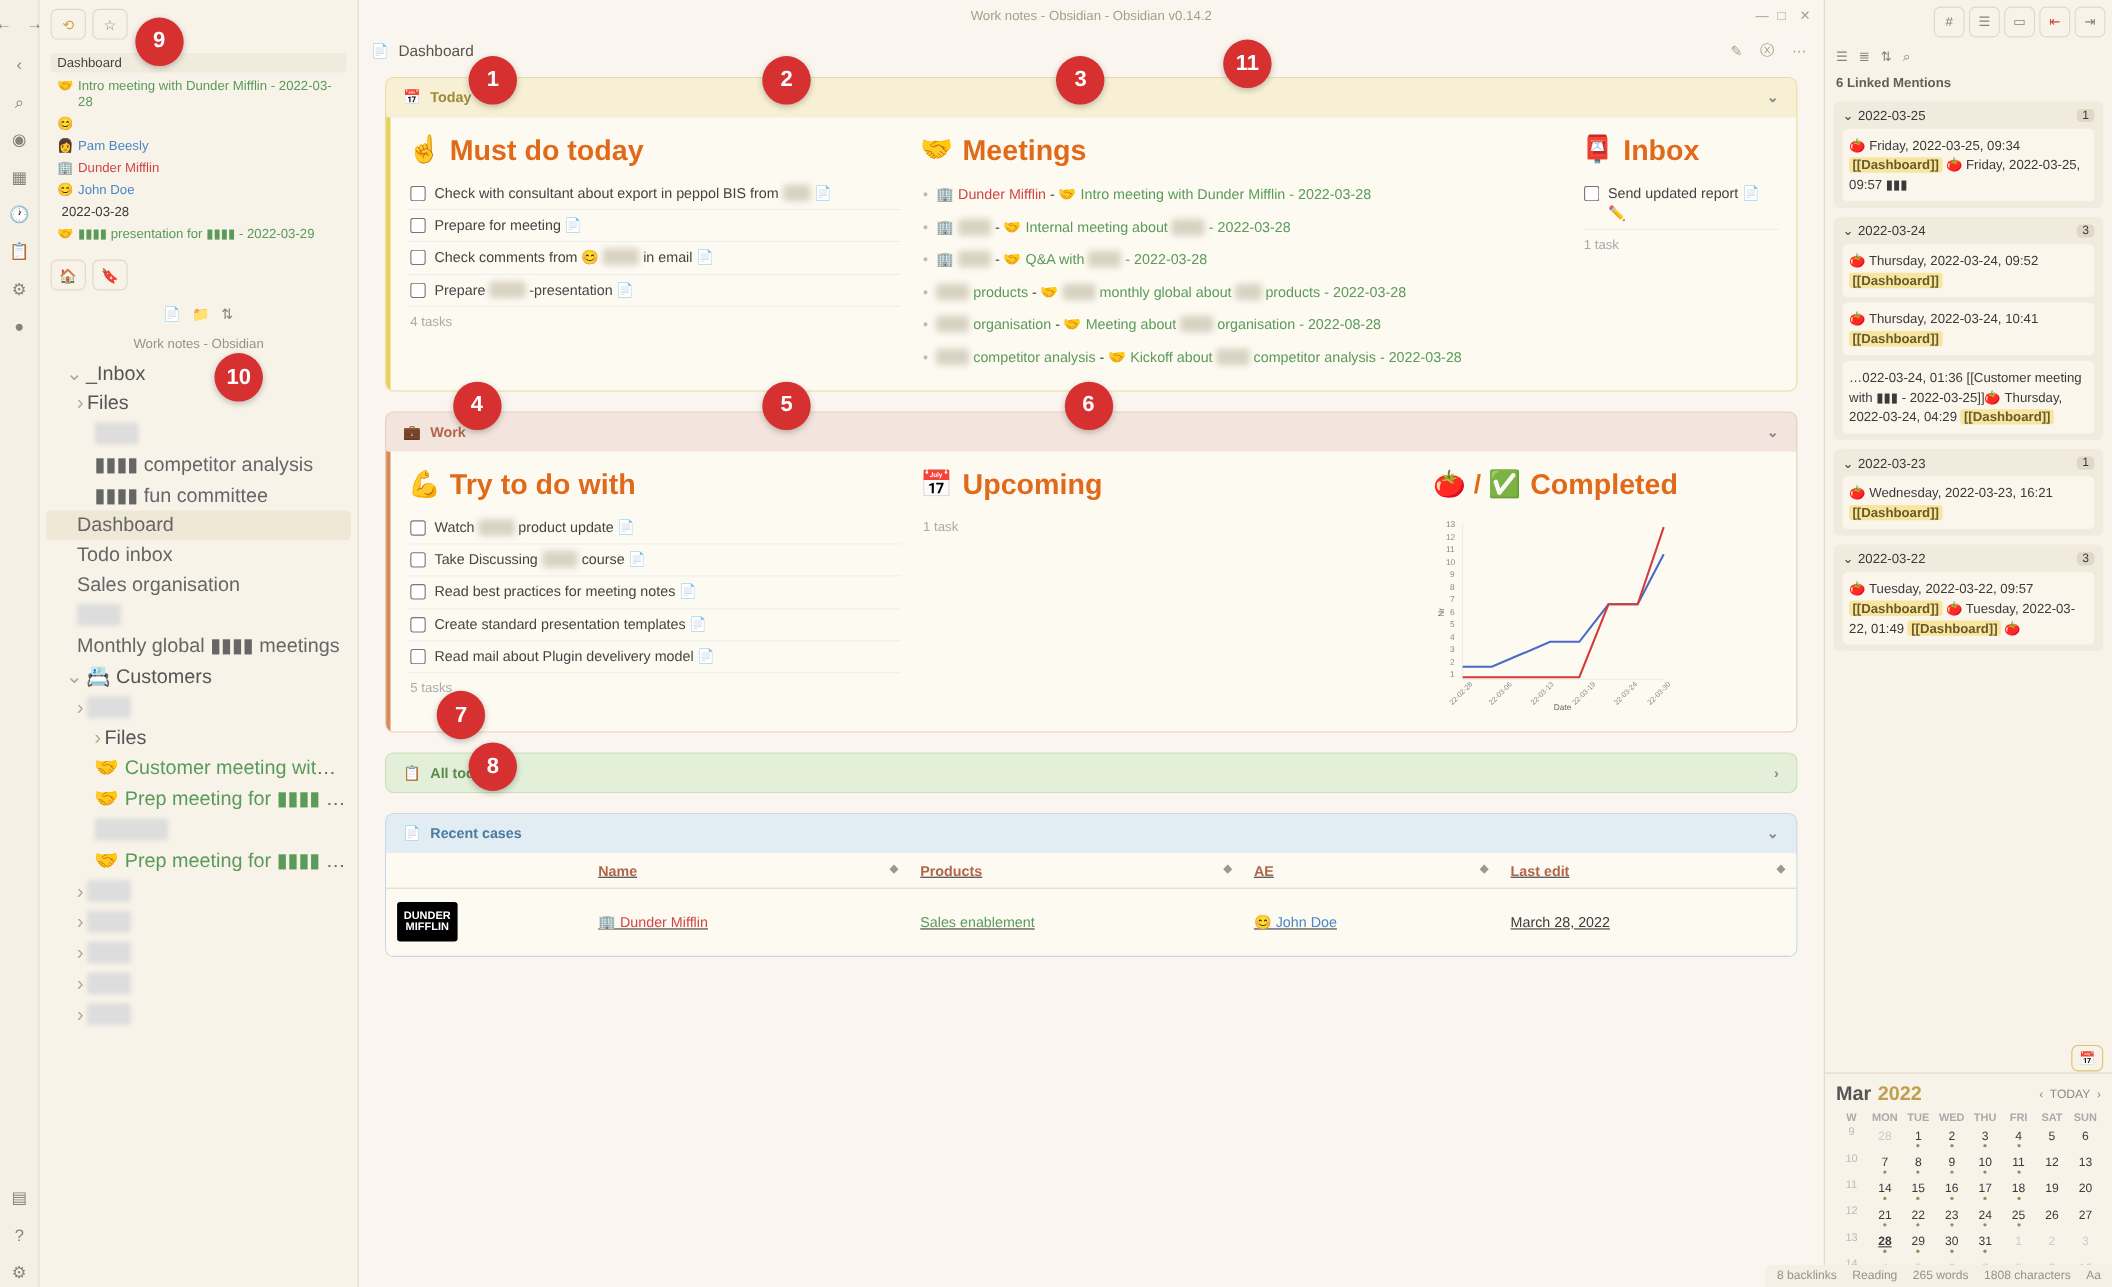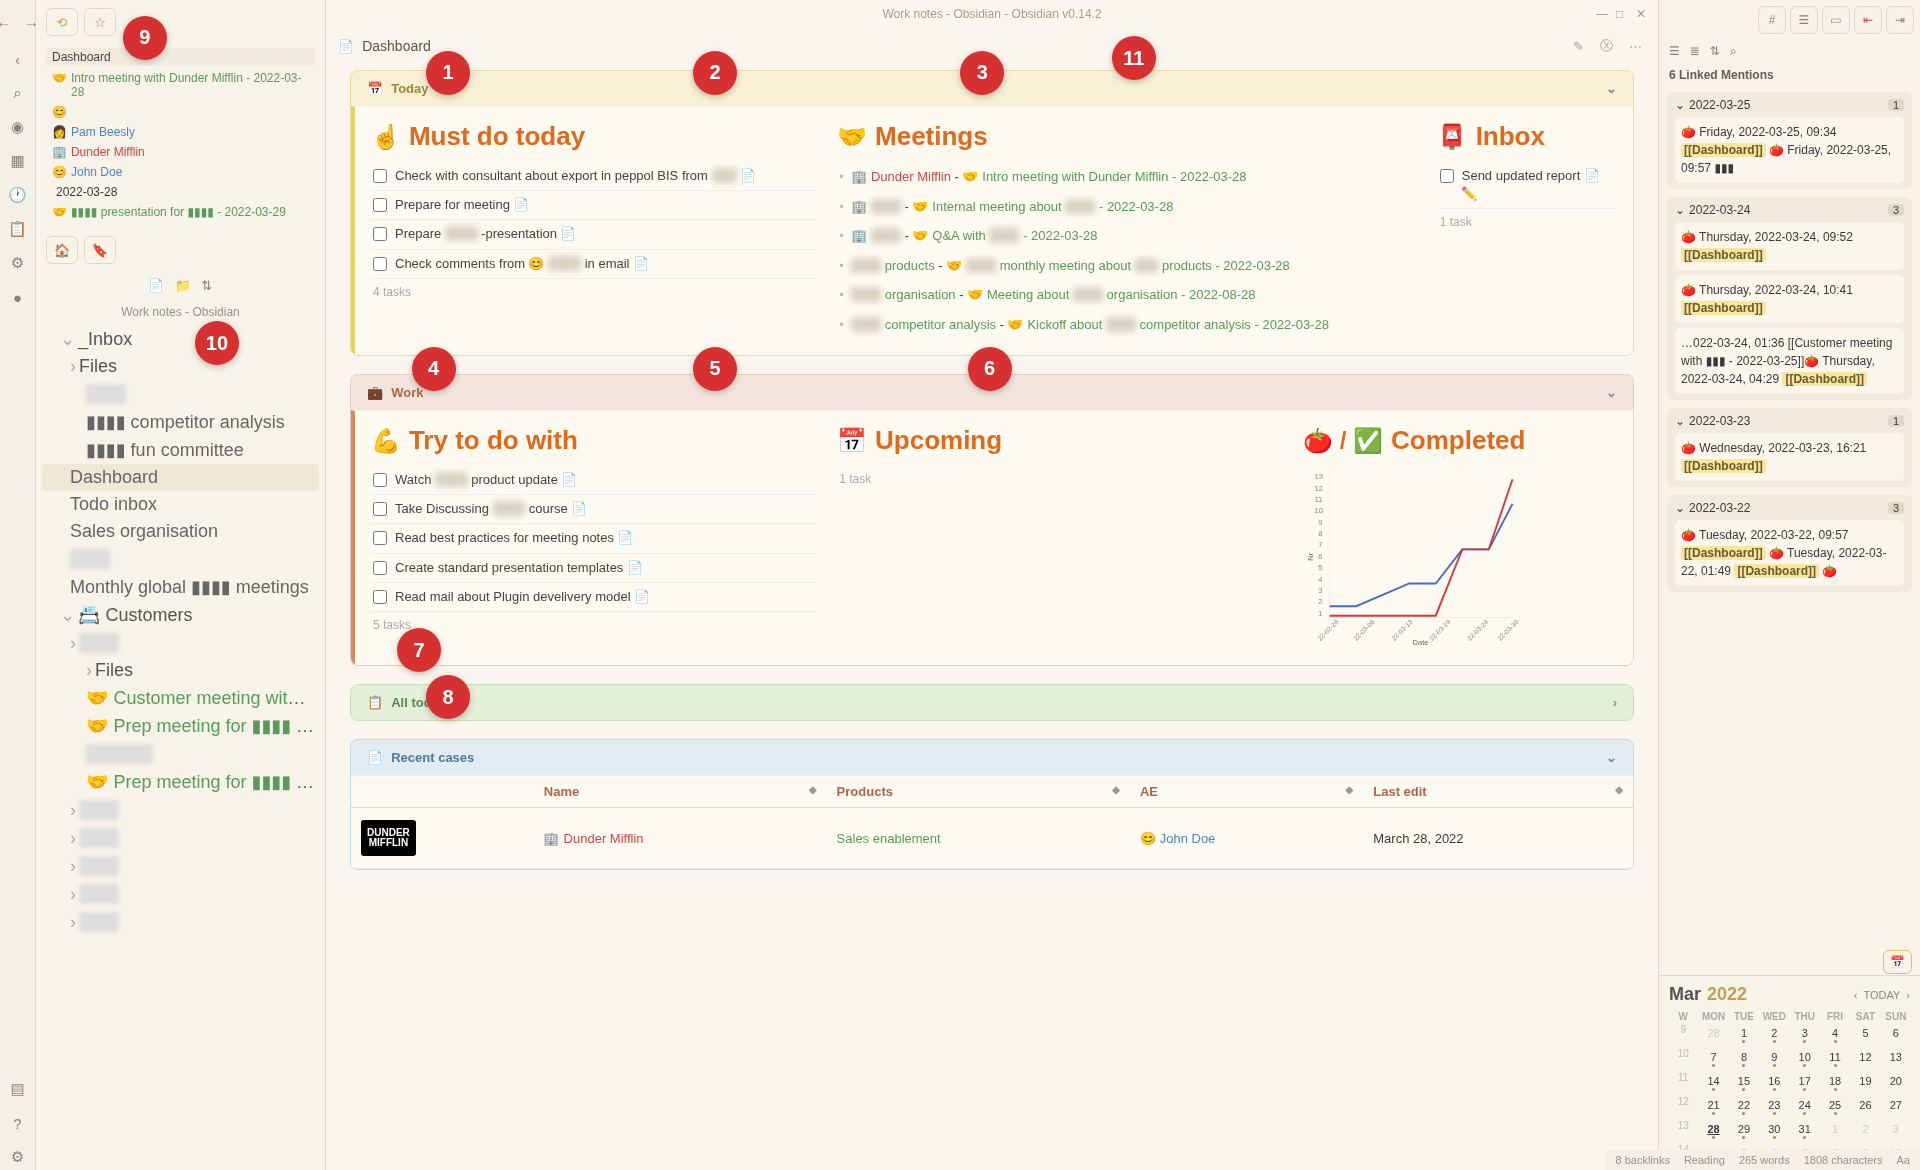--- a/index.html
+++ b/index.html
@@ -246,39 +246,39 @@
                 <div class="task">
                   <input type="checkbox" style="">
                   <span class="txt">Check with consultant about export in peppol BIS from <span class="blur">▮▮▮</span> 📄</span>
                 </div>
                 <div class="task">
                   <input type="checkbox" style="">
                   <span class="txt">Prepare for meeting 📄</span>
                 </div>
                 <div class="task">
                   <input type="checkbox" style="">
+                  <span class="txt">Check comments from 😊 <span class="blur">▮▮▮▮</span> in email 📄</span>
+                </div>
+                <div class="task">
+                  <input type="checkbox" style="">
                   <span class="txt">Prepare <span class="blur">▮▮▮▮</span> -presentation 📄</span>
-                </div>
-                <div class="task">
-                  <input type="checkbox" style="">
-                  <span class="txt">Check comments from 😊 <span class="blur">▮▮▮▮</span> in email 📄</span>
                 </div>
               </div>
             <div class="count">4 tasks</div>
           </div>
           <div class="col" style="flex:1.3">
             <div class="col-title">
                 <span class="emo">🤝</span>
                 <span>Meetings</span>
               </div>
             <div id="meetings-list">
                 <div class="meet-item">🏢 <span class="lk-red">Dunder Mifflin</span> - 🤝 <span class="lk-green">Intro meeting with Dunder Mifflin - 2022-03-28</span></div>
                 <div class="meet-item">🏢 <span class="blur">xxxx</span> - 🤝 <span class="lk-green">Internal meeting about</span> <span class="blur">xxxx</span> <span class="lk-green">- 2022-03-28</span></div>
                 <div class="meet-item">🏢 <span class="blur">xxxx</span> - 🤝 <span class="lk-green">Q&amp;A with</span> <span class="blur">xxxx</span> <span class="lk-green">- 2022-03-28</span></div>
-                <div class="meet-item"><span class="blur">xxxx</span> <span class="lk-green">products</span> - 🤝 <span class="blur">xxxx</span> <span class="lk-green">monthly meeting about</span> <span class="blur">xxx</span> <span class="lk-green">products - 2022-03-28</span></div>
+                <div class="meet-item"><span class="blur">xxxx</span> <span class="lk-green">products</span> - 🤝 <span class="blur">xxxx</span> <span class="lk-green">monthly global about</span> <span class="blur">xxx</span> <span class="lk-green">products - 2022-03-28</span></div>
                 <div class="meet-item"><span class="blur">xxxx</span> <span class="lk-green">organisation</span> - 🤝 <span class="lk-green">Meeting about</span> <span class="blur">xxxx</span> <span class="lk-green">organisation - 2022-08-28</span></div>
                 <div class="meet-item"><span class="blur">xxxx</span> <span class="lk-green">competitor analysis</span> - 🤝 <span class="lk-green">Kickoff about</span> <span class="blur">xxxx</span> <span class="lk-green">competitor analysis - 2022-03-28</span></div>
               </div>
           </div>
           <div class="col" style="flex:0.4">
             <div class="col-title">
                 <span class="emo">📮</span>
                 <span>Inbox</span>
               </div>
             <div id="inbox-tasks">
@@ -386,21 +386,21 @@
           <span class="chev">›</span>
         </div>
       </div>
 
       <div class="callout callout-recent">
         <div class="callout-head">
           <span>📄</span>
           <span>Recent cases</span>
           <span class="chev">⌄</span>
         </div>
-        <div class="callout-body" style="flex-direction:column;">
+        <div class="callout-body" style="flex-direction:column;text-decoration:underline;">
           <table>
             <thead>
                 <tr id="recent-head">
                   <th></th>
                   <th>Name<span class="sort">◆</span></th>
                   <th>Products<span class="sort">◆</span></th>
                   <th>AE<span class="sort">◆</span></th>
                   <th>Last edit<span class="sort">◆</span></th>
                 </tr>
               </thead>

